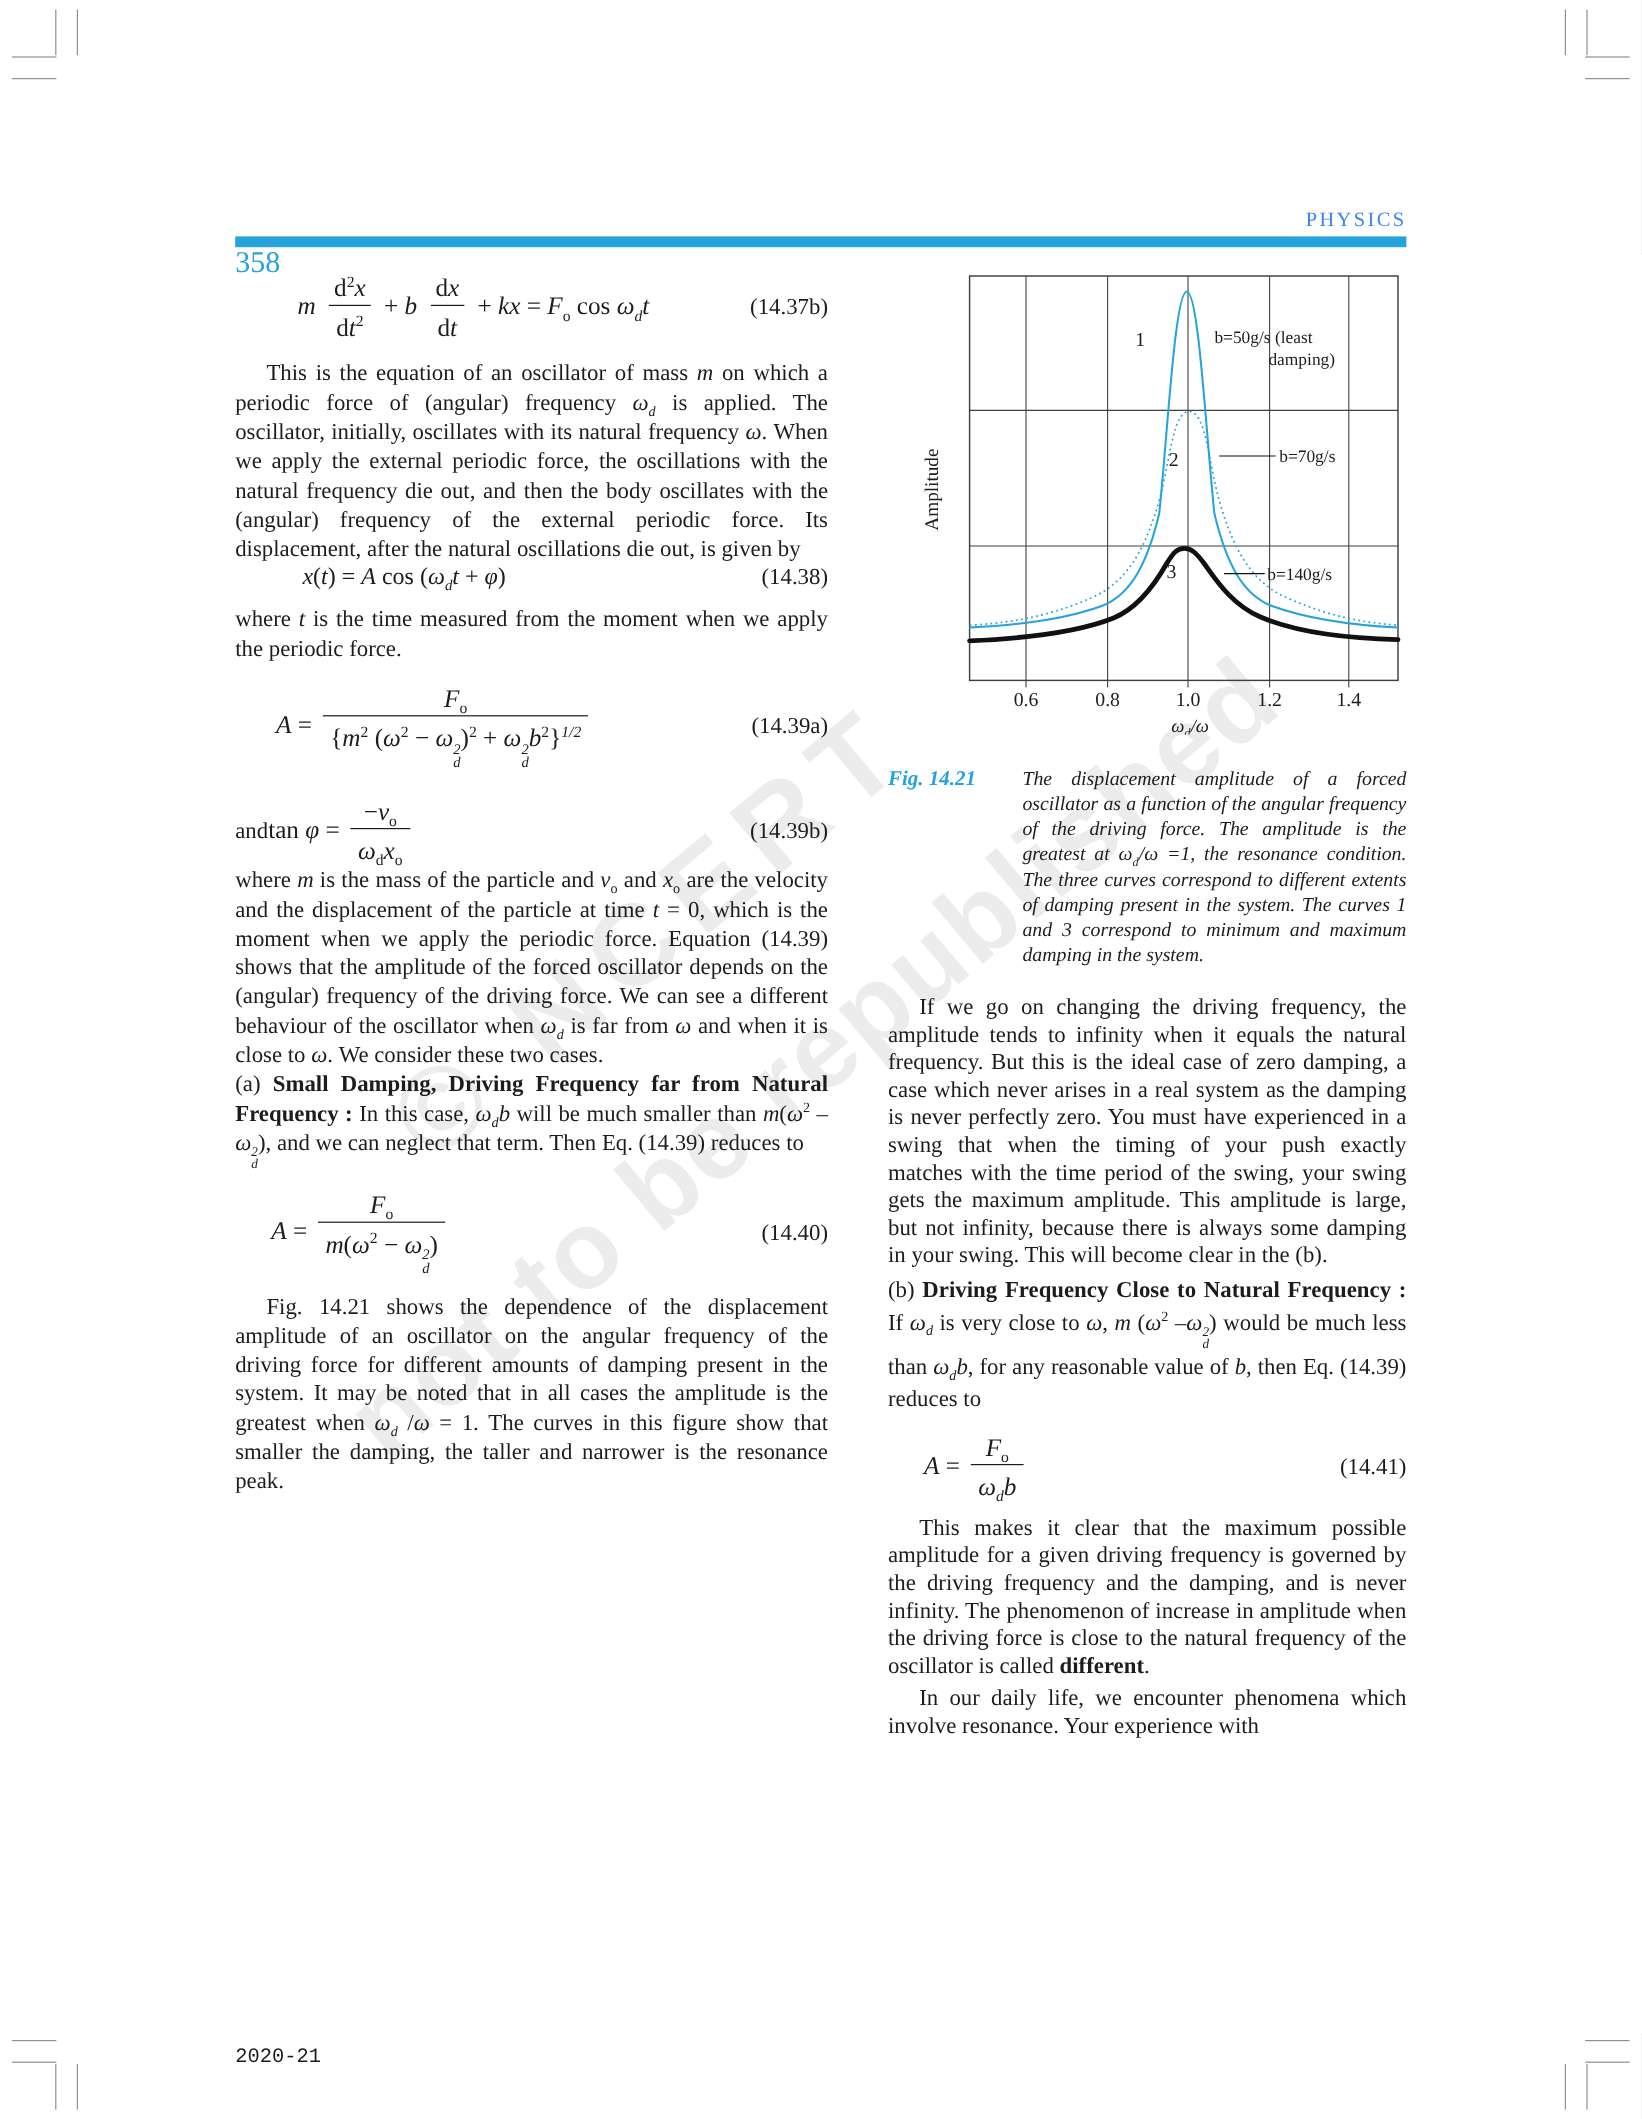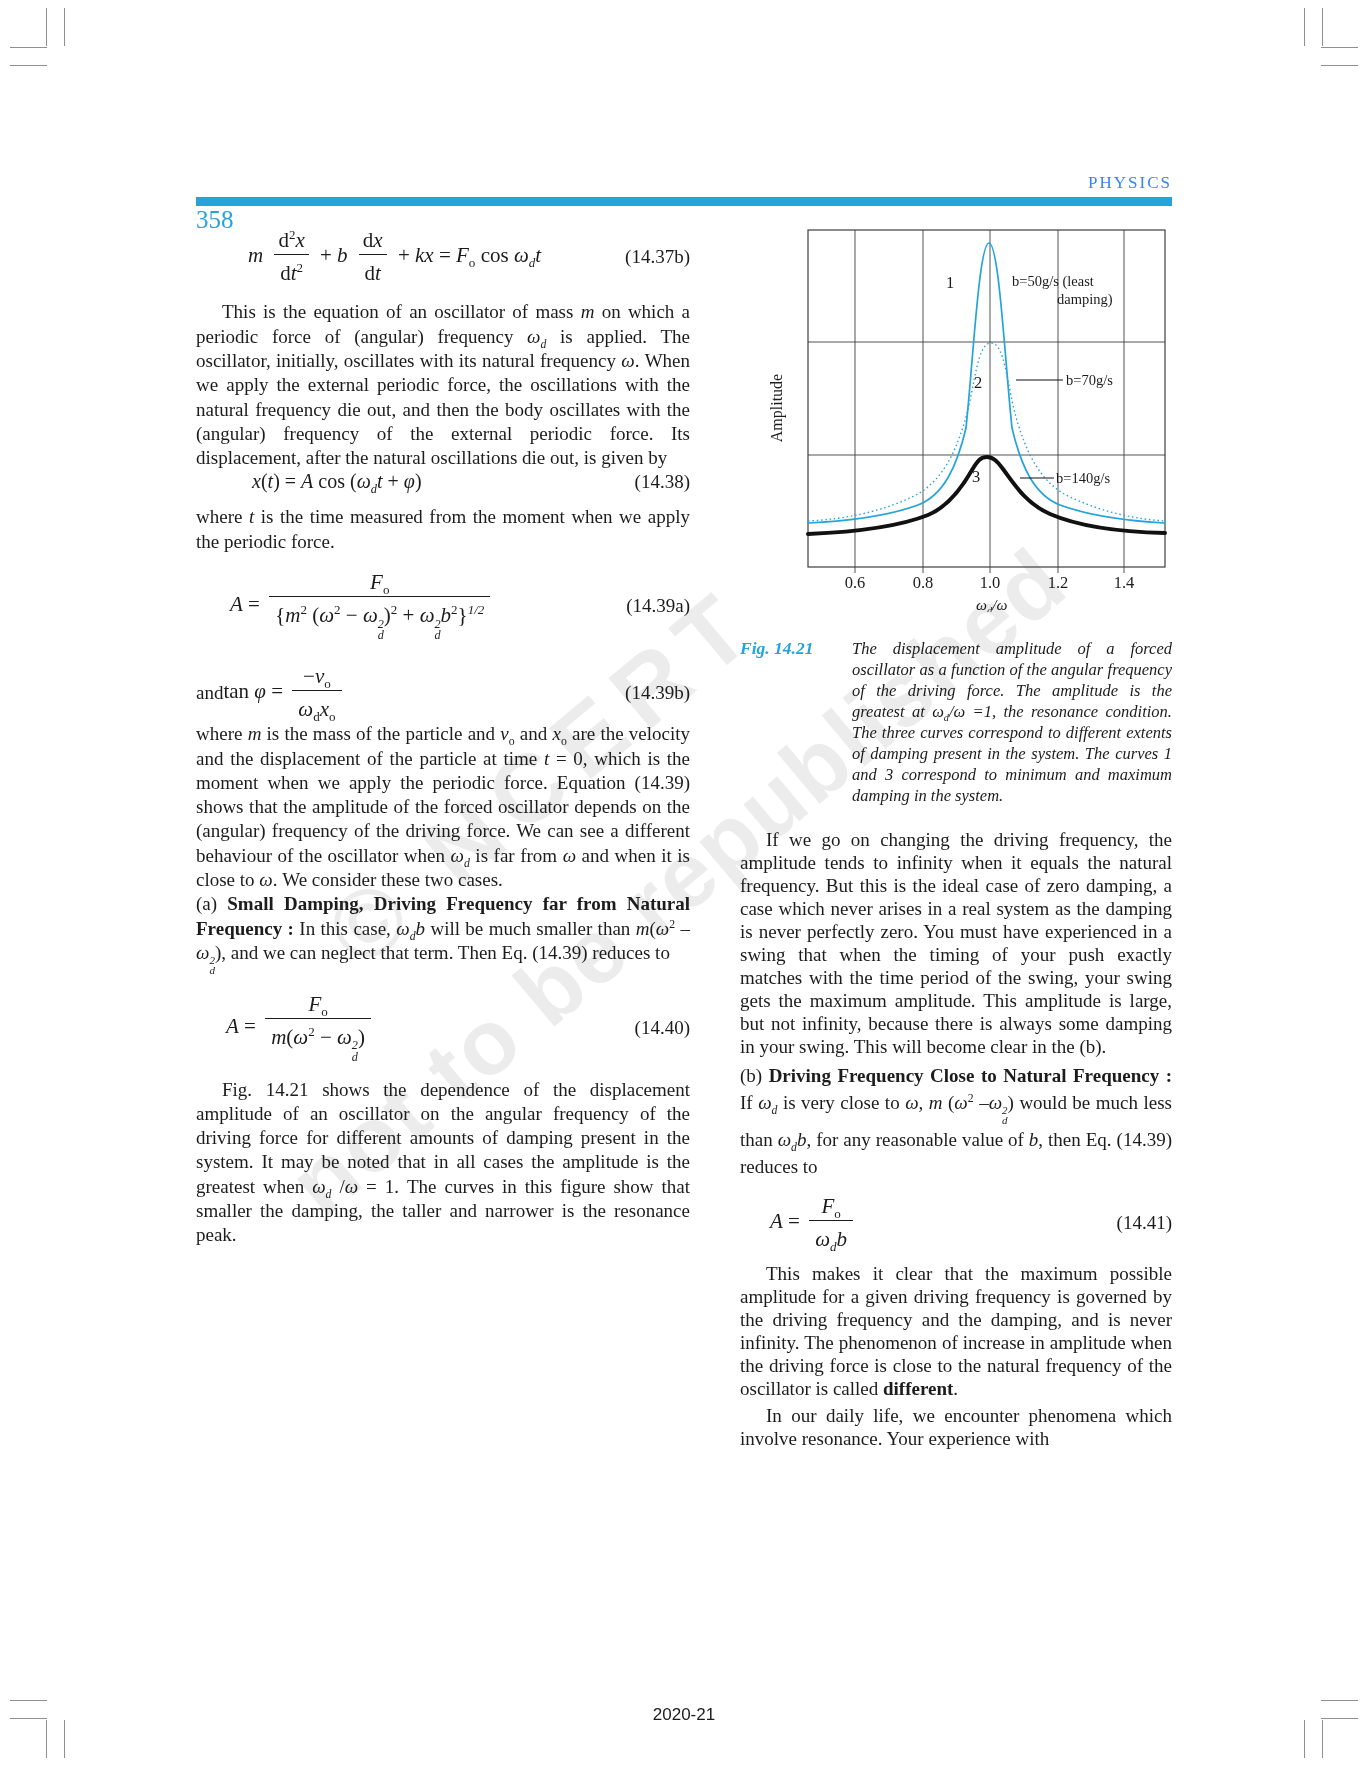--- a/index.html
+++ b/index.html
@@ -36,22 +36,22 @@
   .mt14{margin-top:14px;} .mt10{} .mt16{margin-top:16px;} .mt22{margin-top:22px;}
   .mb14{margin-bottom:14px;} .mb12{margin-bottom:12px;}
   .tall{line-height:27px;}
   
   .chart-wrap{margin-left:30px;width:400px;height:400px;}
   svg text{font-family:"Liberation Serif","DejaVu Serif",serif;fill:#1c1c1c;}
   .caption{display:flex;margin-top:26px;line-height:21px;font-size:16.5px;font-style:italic;justify-content:flex-end;}
   .caption .cap-label{flex:0 0 112px;color:#24a3dc;font-weight:bold;font-size:17.5px;white-space:nowrap;}
   .caption .cap-text{flex:1;text-align:justify;}
   
-  .footer{position:absolute;left:196px;top:1705px;width:976px;text-align:center;
-          font-family:Liberation Sans, sans-serif;font-size:17px;z-index:2;}
+  .footer{position:absolute;left:196px;top:1705px;width:976px;text-align:left;
+          font-family:Liberation Mono, monospace;font-size:17px;z-index:2;}
 </style>
 </head>
 <body>
 
 <div class="page">
 
   <div>
     <div class="cm" style="left:46px;top:8px;width:1px;height:38px;"></div>
     <div class="cm" style="left:64px;top:8px;width:1px;height:38px;"></div>
     <div class="cm" style="left:10px;top:47px;width:37px;height:1px;"></div>

